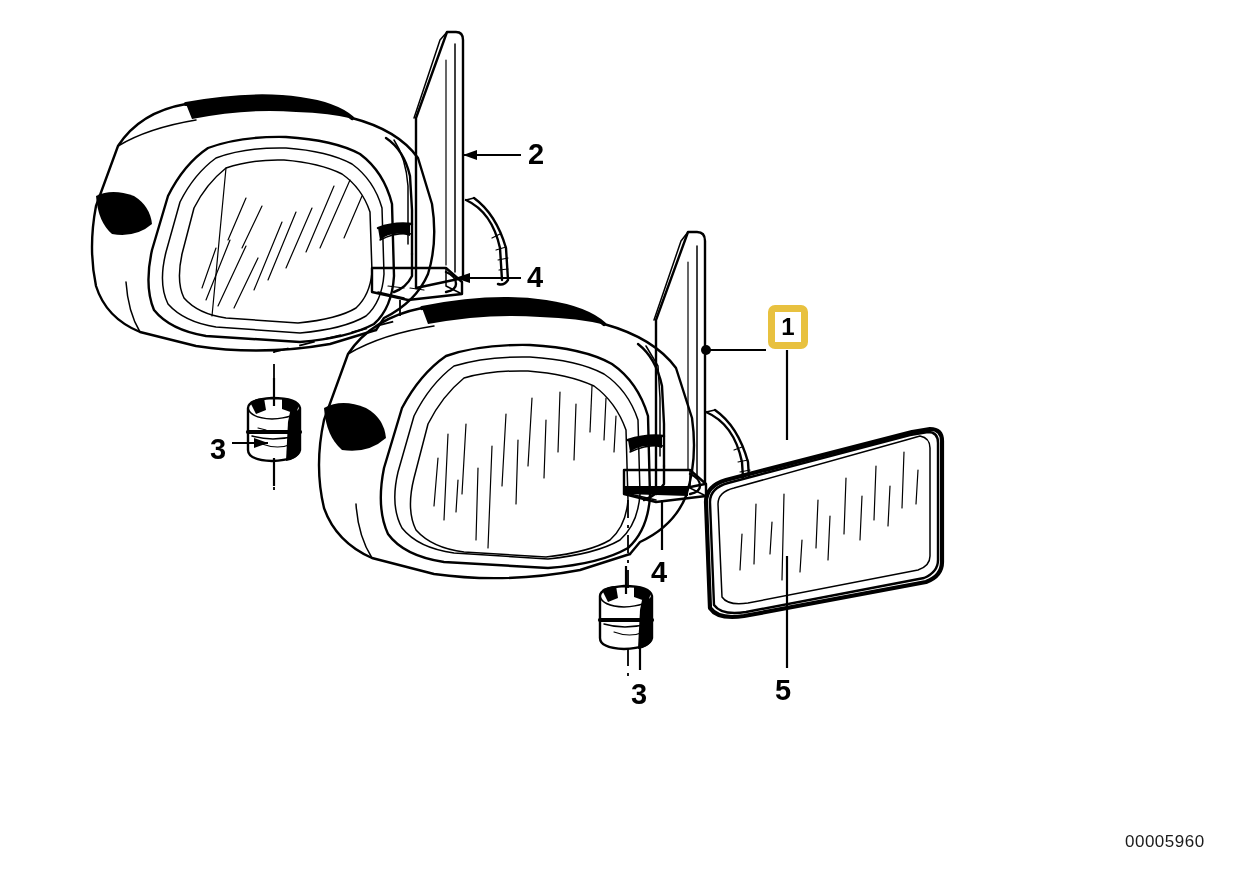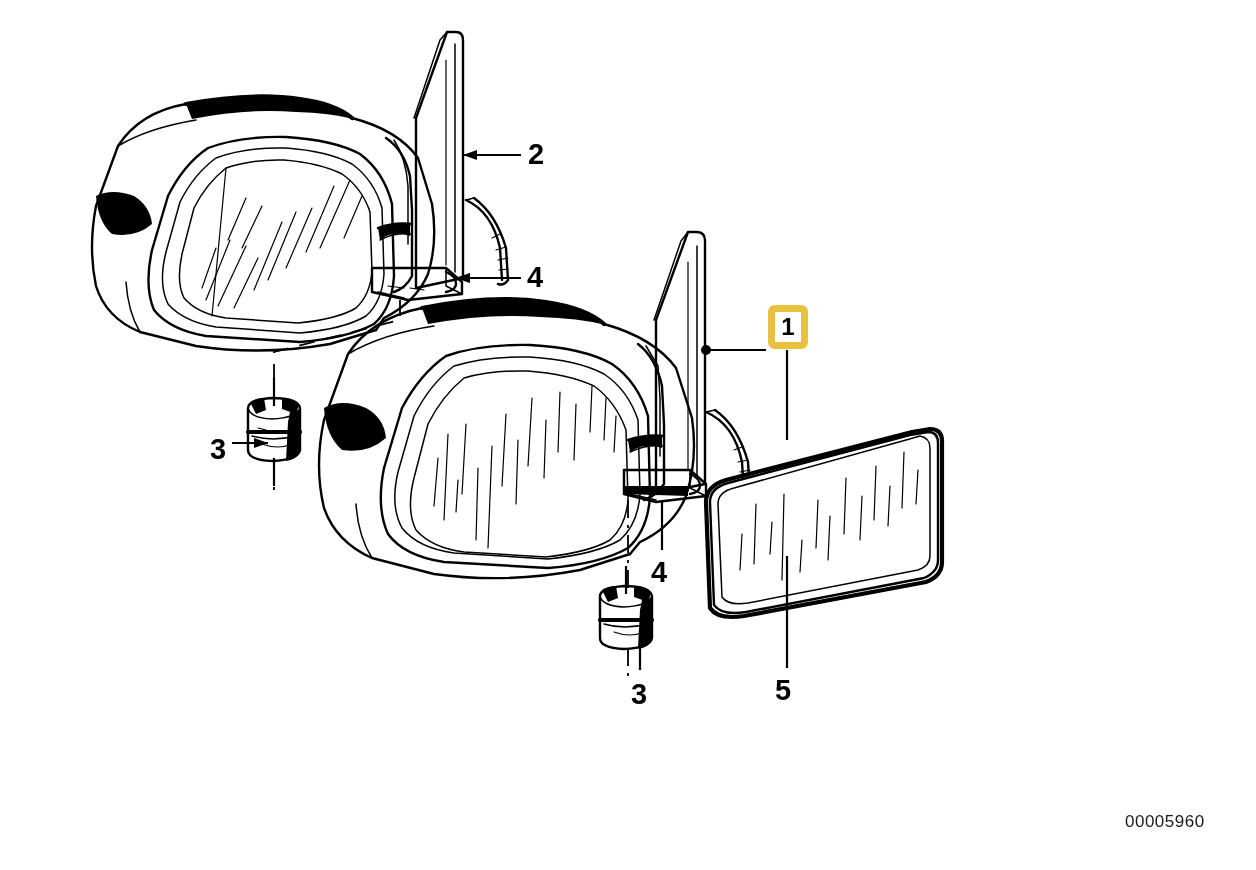--- a/index.html
+++ b/index.html
@@ -346,15 +346,15 @@
   <div class="callout-label" style="left:651px; top:558px;">4</div>
 
   <div class="callout-label" style="left:631px; top:680px;">3</div>
 
   <div class="callout-label" style="left:775px; top:676px;">5</div>
 
   <div class="badge-callout" id="badge-1" style="left: 768px; top: 305px; width: 40px; height: 44px; border-color: rgb(232, 193, 63); background: rgb(255, 255, 255);">
     <span class="badge-num">1</span>
   </div>
 
-  <div id="diagram-id" style="left:1125px; top:812px;">00005960</div>
+  <div id="diagram-id" style="left:1125px; top:832px;">00005960</div>
 
 </div>
 
 </body></html>

